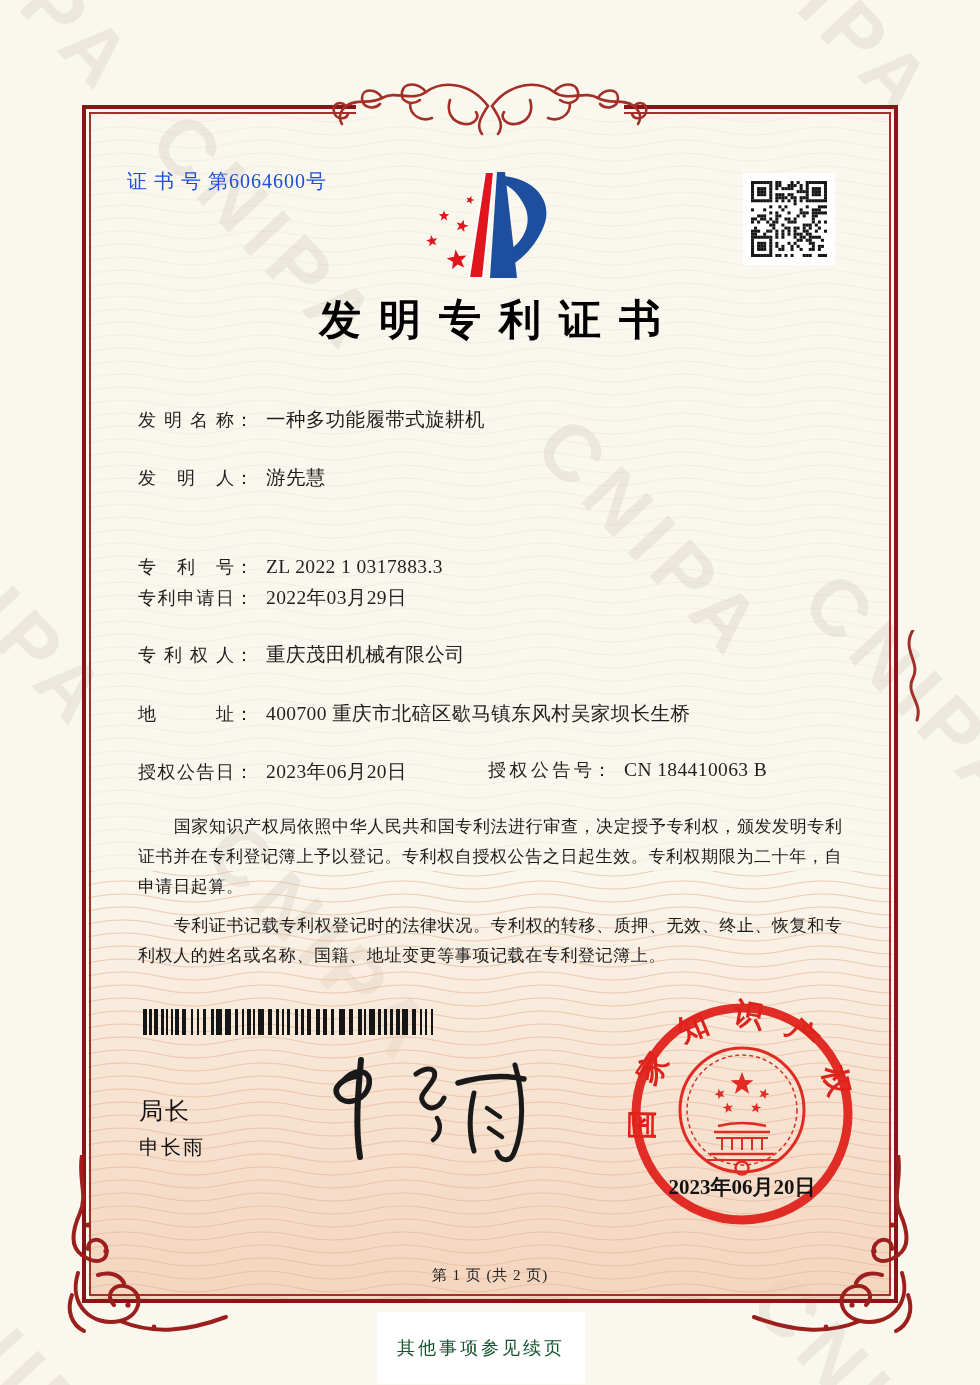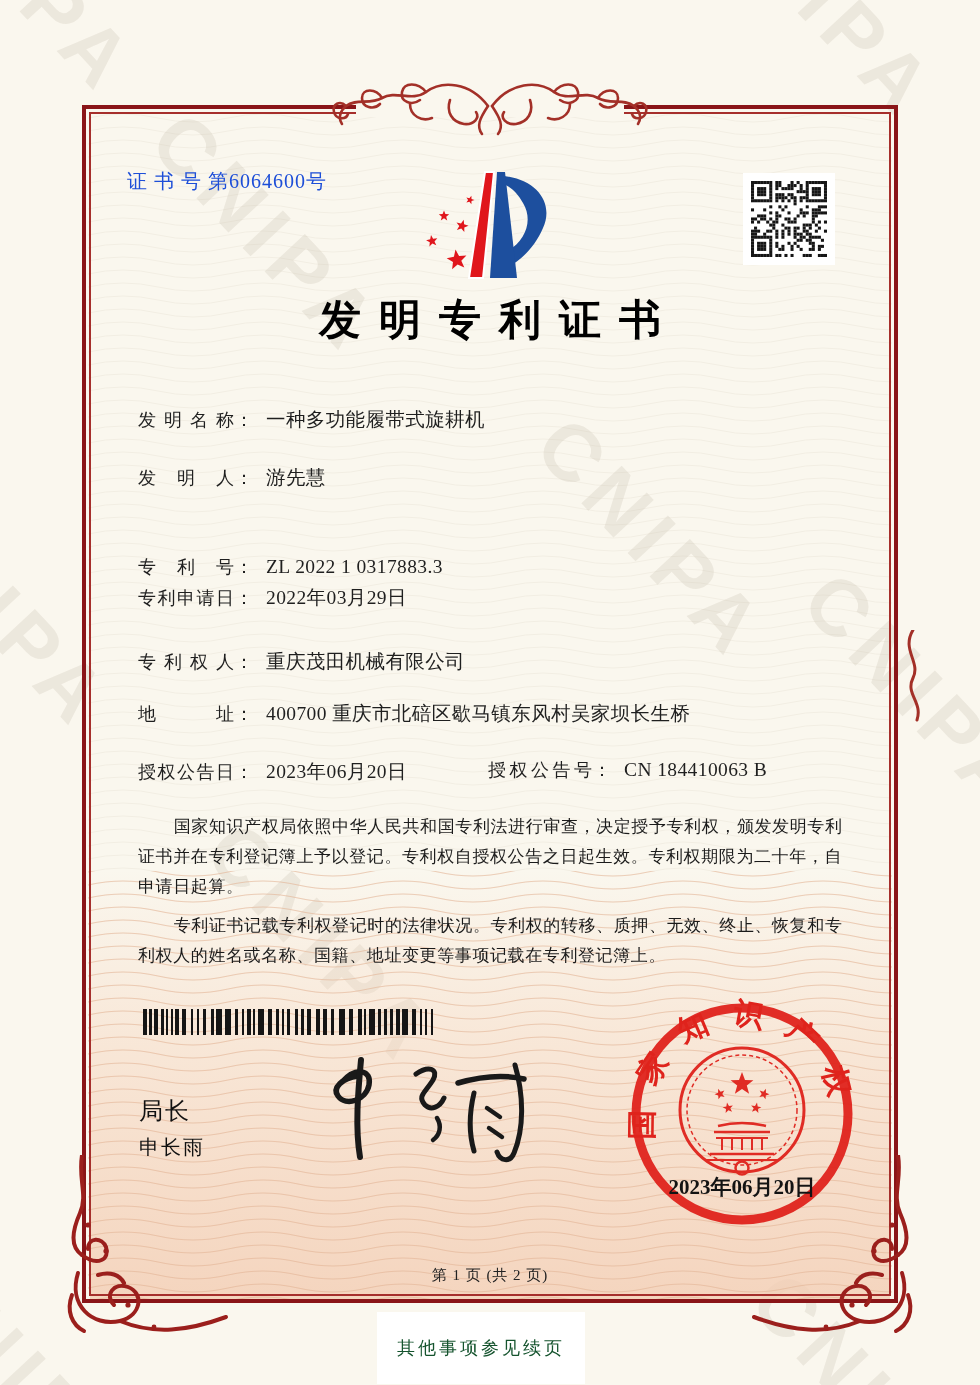--- a/index.html
+++ b/index.html
@@ -456,21 +456,21 @@
   </div>
   <div class="frow" style="top:464px;">
     <span class="flabel">发明人</span><span class="fcolon">：</span><span class="fvalue">游先慧</span>
   </div>
   <div class="frow" style="top:522px;margin-top:33px;">
     <span class="flabel">专利号</span><span class="fcolon">：</span><span class="fvalue">ZL 2022 1 0317883.3</span>
   </div>
   <div class="frow" style="top:584px;">
     <span class="flabel">专利申请日</span><span class="fcolon">：</span><span class="fvalue">2022年03月29日</span>
   </div>
-  <div class="frow" style="top:641px;margin-top:7px;">
+  <div class="frow" style="top:641px;">
     <span class="flabel">专利权人</span><span class="fcolon">：</span><span class="fvalue">重庆茂田机械有限公司</span>
   </div>
   <div class="frow" style="top:700px;">
     <span class="flabel">地址</span><span class="fcolon">：</span><span class="fvalue">400700 重庆市北碚区歇马镇东风村吴家坝长生桥</span>
   </div>
   <div class="frow" style="top:758px;">
     <span class="flabel">授权公告日</span><span class="fcolon">：</span><span class="fvalue">2023年06月20日</span>
     <span class="pair2">
       <span class="flabel" style="width:104px;">授权公告号</span><span class="fcolon">：</span><span class="fvalue">CN 184410063 B</span>
     </span>

